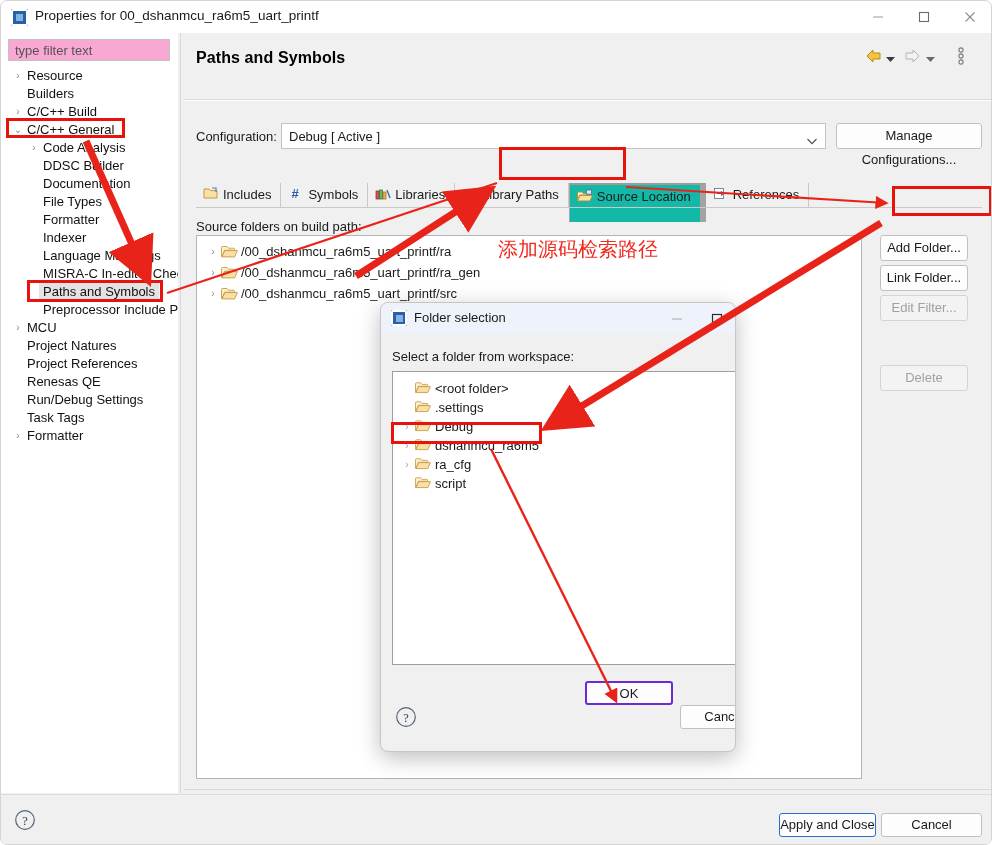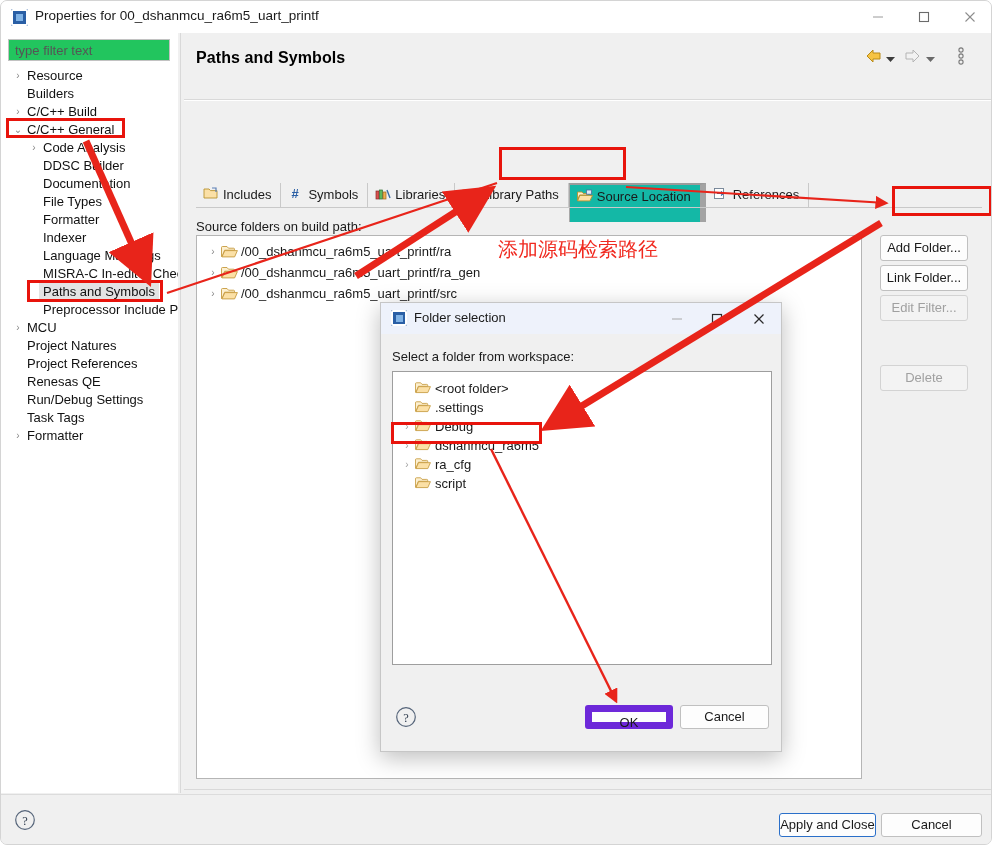--- a/index.html
+++ b/index.html
@@ -42,21 +42,21 @@
   .wbtn svg{position:absolute;left:50%;top:50%;transform:translate(-50%,-50%);}
   #btn-min{right:92px;} #btn-max{right:46px;} #btn-close{right:0px;}
 
   
   #left-pane{
     position:absolute;left:0;top:32px;width:177px;height:760px;
     background:#ffffff;
   }
   #filter-box{
     position:absolute;left:7px;top:6px;width:162px;height:22px;
-    border:1px solid #c2c2c2;background:#22c55e;box-sizing:border-box;
+    border:1px solid #c2c2c2;background:#f9a8d4;box-sizing:border-box;
   }
   #filter-placeholder{
     position:absolute;left:6px;top:3px;font-size:13px;color:#555;
   }
   #tree{
     position:absolute;left:0;top:34px;width:177px;height:726px;overflow:hidden;
   }
   .tnode{
     position:relative;height:18px;line-height:18px;white-space:nowrap;
     font-size:13px;color:#111;
@@ -163,23 +163,23 @@
     font-size:13px;text-align:center;line-height:22px;
   }
   #btn-cancel-main{
     position:absolute;left:880px;top:812px;width:101px;height:24px;
     background:#fdfdfd;border:1px solid #c0c0c0;box-sizing:border-box;border-radius:3px;
     font-size:13px;text-align:center;line-height:22px;
   }
 
   
   #dialog{
-    position:absolute;left:379px;top:301px;width:402px;height:450px;
+    position:absolute;left:379px;top:301px;width:356px;height:450px;
     background:#f0f0f0;border:1px solid #c6c6c6;box-sizing:border-box;
-    border-radius:0;box-shadow:0 6px 22px rgba(0,0,0,.26);
+    border-radius:8px;box-shadow:0 6px 22px rgba(0,0,0,.26);
     overflow:hidden;
   }
   #dlg-title{
     position:absolute;left:0;top:0;width:402px;height:31px;
     background:#eef2fb;
   }
   #dlg-icon{
     position:absolute;left:10px;top:7px;width:16px;height:16px;
     background:#2a5fa5;border-radius:2px;
     box-shadow:inset 0 0 0 2px #ffffff, inset 0 0 0 3px #2a5fa5;
@@ -195,22 +195,22 @@
     position:absolute;left:11px;top:68px;width:380px;height:294px;
     background:#ffffff;border:1px solid #9e9e9e;box-sizing:border-box;
   }
   .dfrow{position:relative;height:18px;line-height:18px;white-space:nowrap;font-size:13px;}
   .dfrow .dw{position:absolute;left:8px;top:0;width:12px;text-align:center;color:#a3a3a3;font-size:10px;}
   .dfrow .di{position:absolute;left:22px;top:1px;}
   .dfrow .dl{position:absolute;left:42px;top:0;}
 
   #dlg-help{position:absolute;left:14px;top:403px;}
   #btn-ok{
-    position:absolute;left:204px;top:402px;width:88px;height:24px;
-    background:#fdfdfd;border:7px solid #6d28d9;box-sizing:border-box;border-radius:3px;
+    position:absolute;left:204px;top:378px;width:88px;height:24px;
+    background:#fdfdfd;border:2px solid #6d28d9;box-sizing:border-box;border-radius:3px;
     font-size:13px;text-align:center;line-height:22px;
   }
   #btn-cancel-dlg{
     position:absolute;left:299px;top:402px;width:89px;height:24px;
     background:#fdfdfd;border:1px solid #c0c0c0;box-sizing:border-box;border-radius:3px;
     font-size:13px;text-align:center;line-height:22px;
   }
 
   
   #annot{position:absolute;left:0;top:0;width:992px;height:845px;pointer-events:none;}
@@ -372,20 +372,32 @@
           <circle cx="4" cy="3" r="2.1" fill="none" stroke="#7a7a7a" stroke-width="1.1"></circle>
           <circle cx="4" cy="9" r="2.1" fill="none" stroke="#7a7a7a" stroke-width="1.1"></circle>
           <circle cx="4" cy="15" r="2.1" fill="none" stroke="#7a7a7a" stroke-width="1.1"></circle>
         </svg>
       </span>
     </div>
 
     <div id="hdr-rule"></div>
     <div id="hdr-rule2"></div>
 
+    <div id="cfg-row">
+      <div id="cfg-label">Configuration:</div>
+      <div id="cfg-combo">
+        <div id="cfg-value">Debug  [ Active ]</div>
+        <div id="cfg-arrow">
+          <svg width="10" height="7" viewBox="0 0 10 7">
+              <path d="M0.5 1 L5 5.6 L9.5 1" fill="none" stroke="#4a4a4a" stroke-width="1.1"></path>
+            </svg>
+        </div>
+      </div>
+      <div id="btn-manage">Manage Configurations...</div>
+    </div>
 
     <div id="tabs"><span class="tab"><span class="ticon"><svg width="15" height="13" viewBox="0 0 15 13">
               <path d="M1 2 L6 2 L7.5 3.6 L14 3.6 L14 11 L1 11 Z" fill="#fbe0a6" stroke="#b8922f" stroke-width="0.9"></path>
               <path d="M9 1 L13 1 L13 5" fill="none" stroke="#5b7fb5" stroke-width="1.2"></path>
             </svg></span><span>Includes</span></span><span class="tab"><span class="ticon"><svg width="14" height="13" viewBox="0 0 14 13">
               <text x="7" y="11" font-size="13" text-anchor="middle" fill="#2a5fa5" font-family="Liberation Sans, sans-serif" font-weight="bold">#</text>
             </svg></span><span>Symbols</span></span><span class="tab"><span class="ticon"><svg width="16" height="13" viewBox="0 0 16 13">
               <rect x="1" y="4" width="3" height="8" fill="#d9534f" stroke="#8a2a28" stroke-width="0.7"></rect>
               <rect x="4.5" y="3" width="3" height="9" fill="#5cb85c" stroke="#2f6b2f" stroke-width="0.7"></rect>
               <rect x="8" y="5" width="3" height="7" fill="#f0ad4e" stroke="#9a6a1e" stroke-width="0.7"></rect>

